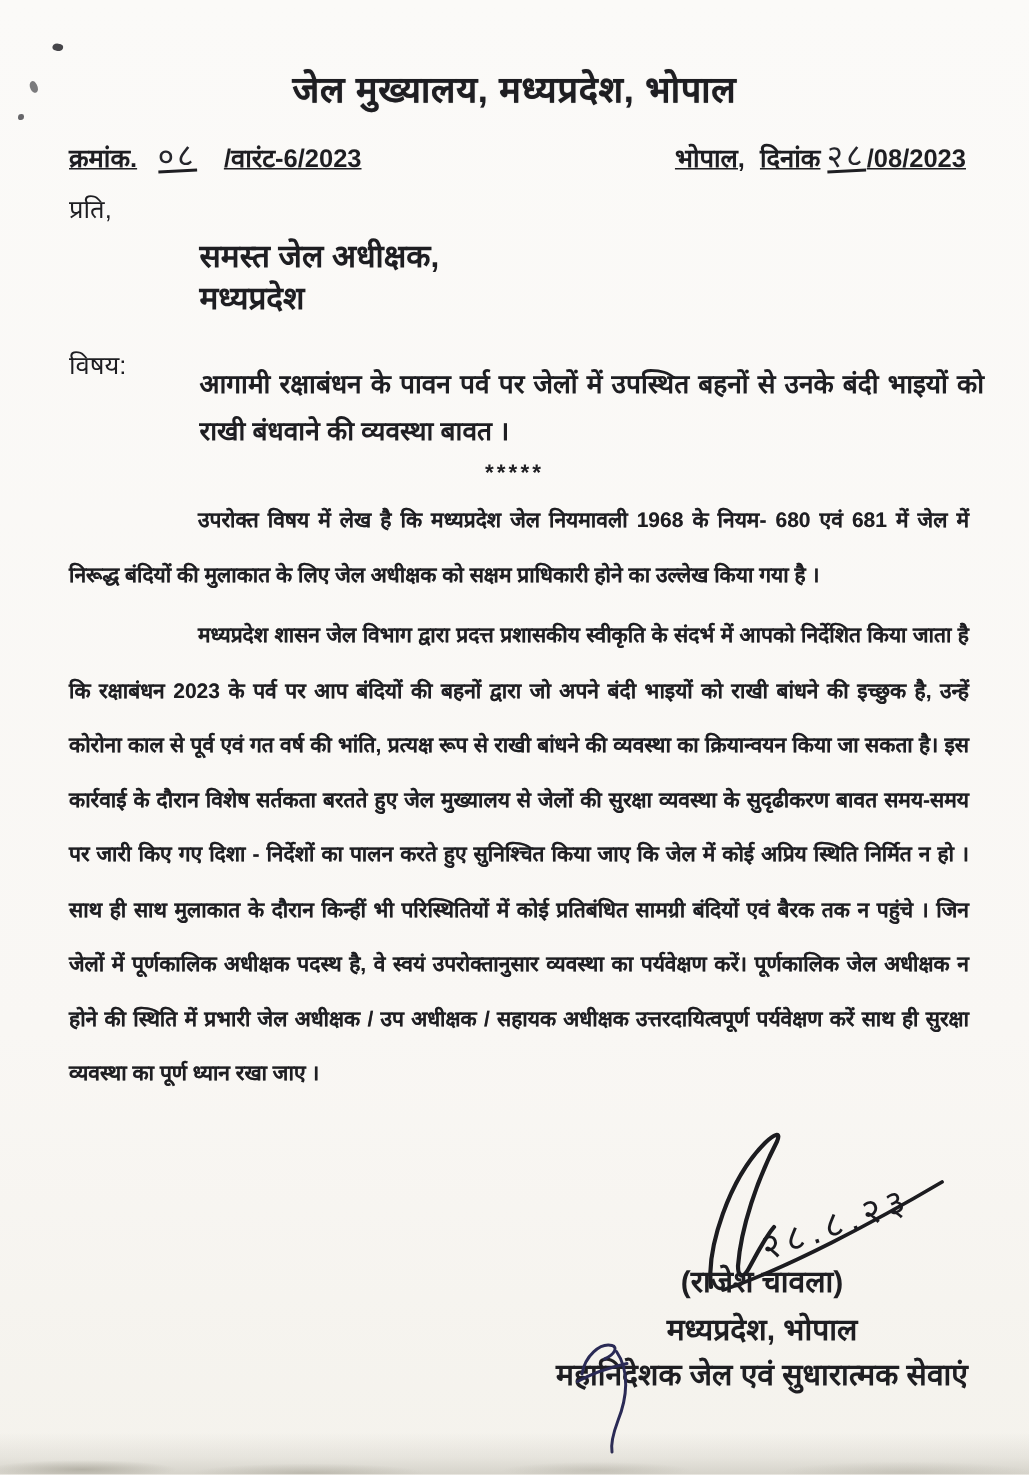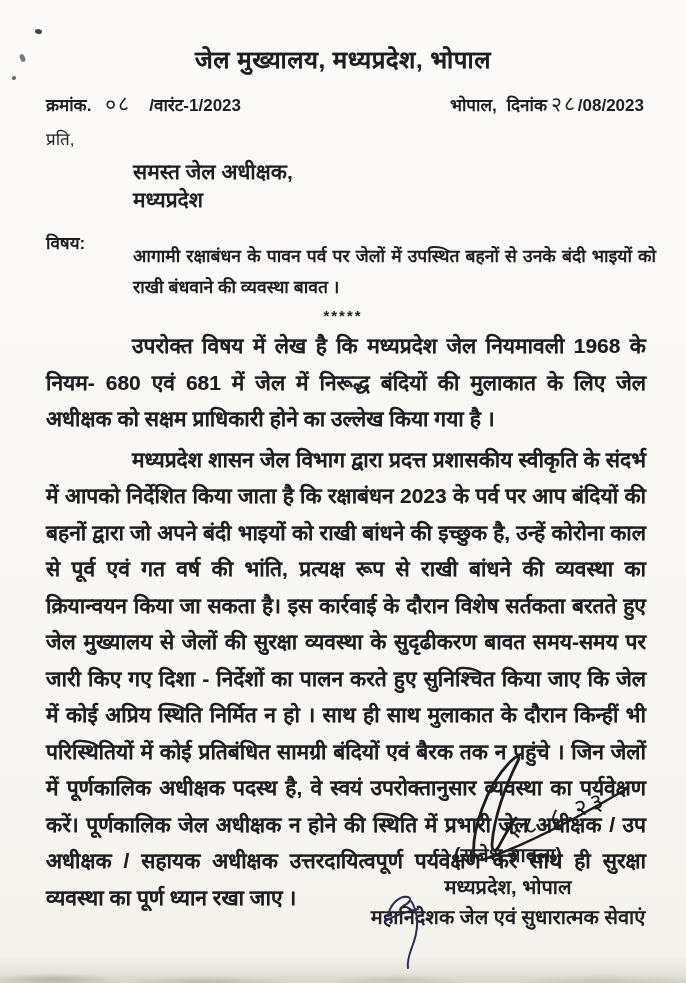--- a/index.html
+++ b/index.html
@@ -26,21 +26,21 @@
   }
   
   .ref-row{
     display:flex;
     justify-content:space-between;
     align-items:baseline;
     margin:14px 42px 0 46px;
     font-size:17px;
     font-weight:700;
   }
-  .ref-left,.ref-right{display:flex;align-items:baseline;}
+  .ref-left,.ref-right{display:flex;align-items:baseline;text-decoration:underline;}
   .hand{
     font-weight:400;
     font-size:21px;
     letter-spacing:2px;
     transform:rotate(-3deg);
     display:inline-block;
     color:#26262c;
   }
   .ref-left .hand{margin:0 18px 0 14px;}
   .ref-right .hand{margin:0 1px 0 4px;}
@@ -55,40 +55,40 @@
     font-size:21px;font-weight:700;
     line-height:28px;
   }
   
   .subject-row{
     display:flex;
     margin:17px 30px 0 46px;
   }
   .subject-label{
     flex:0 0 87px;
-    font-size:17px;font-weight:700;
+    font-size:17px;font-weight:400;
   }
   .subject-text{
     flex:1;
     font-size:17.5px;font-weight:700;
     line-height:31px;
     text-align:justify;
     margin-top:10px;
   }
   .separator{
     text-align:center;
     font-size:15px;
     font-weight:700;
     letter-spacing:2px;
     margin-top:4px;
   }
   
   .para{
     margin:4px 40px 0 46px;
-    font-size:21px;
+    font-size:14px;
     font-weight:600;
     line-height:36.5px;
     text-align:justify;
     text-indent:86px;
     text-shadow:0 0 0.4px rgba(0,0,0,0.45);
   }
   
   .sig-flourish{
     position:absolute;
     left:452px;top:752px;
@@ -139,21 +139,21 @@
   <div class="speck speck1"></div>
   <div class="speck speck2"></div>
   <div class="speck speck3"></div>
 
   <div class="letterhead">जेल मुख्यालय, मध्यप्रदेश, भोपाल</div>
 
   <div class="ref-row">
     <div class="ref-left">
       <span>क्रमांक.</span>
       <span class="hand">०८</span>
-      <span>/वारंट-1/2023</span>
+      <span>/वारंट-6/2023</span>
     </div>
     <div class="ref-right">
       <span>भोपाल,</span>
       <span class="gap"></span>
       <span>दिनांक</span>
       <span class="hand">२८</span>
       <span>/08/2023</span>
     </div>
   </div>
 

